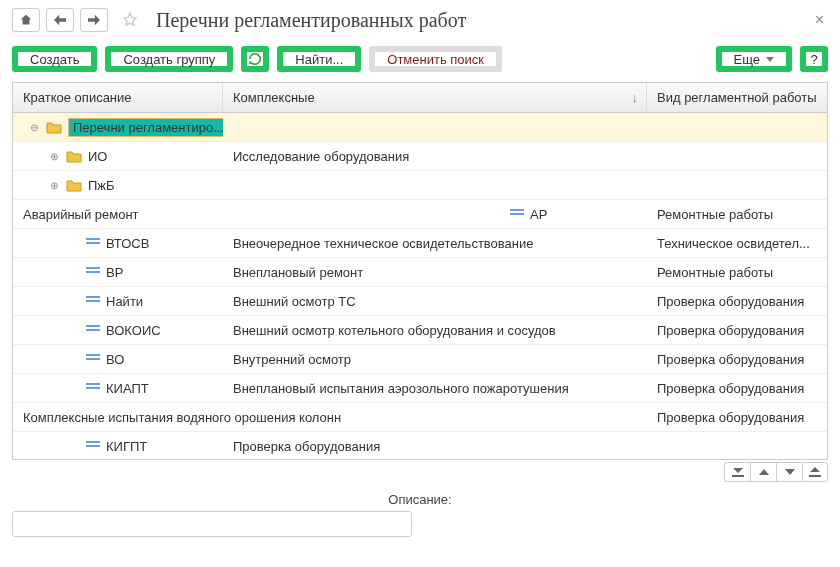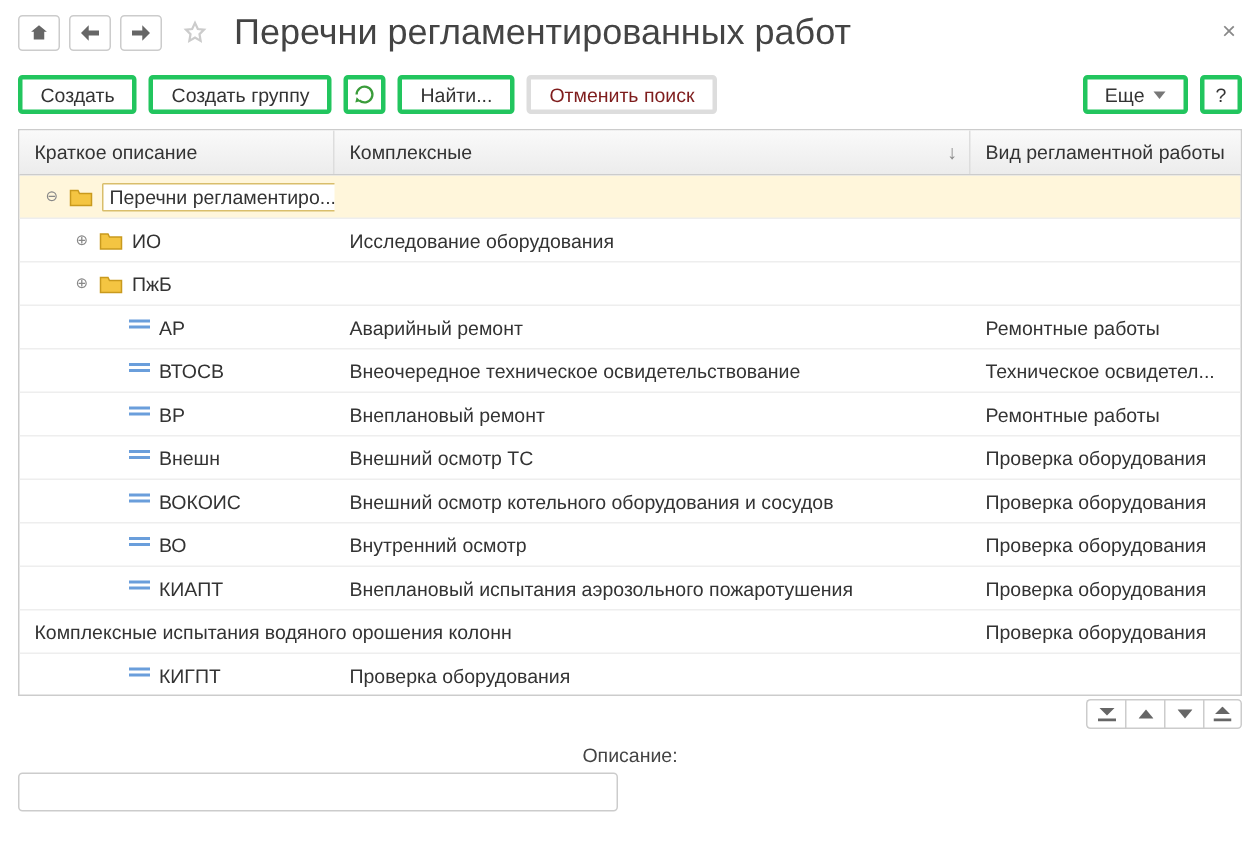--- a/index.html
+++ b/index.html
@@ -34,41 +34,42 @@
     }
     .star {
       width: 24px;
       height: 24px;
       display: inline-flex;
       align-items: center;
       justify-content: center;
       margin: 0 4px;
     }
     .page-title {
-      font-size: 24px;
+      font-size: 20px;
       color: #444;
       margin-left: 4px;
       flex: 1;
+      font-family: Liberation Serif, serif;
     }
     .close-x {
       font-size: 16px;
       color: #888;
       cursor: pointer;
       padding: 0 4px;
     }
     .toolbar {
       display: flex;
       align-items: center;
       gap: 8px;
       margin-bottom: 10px;
     }
     .btn {
       height: 26px;
       padding: 0 12px;
-      border: 3px solid #22c55e;
+      border: 6px solid #22c55e;
       border-radius: 3px;
       background: #fff;
       display: inline-flex;
       align-items: center;
       gap: 6px;
       cursor: pointer;
       color: #333;
     }
     .btn.icon-only { padding: 0; width: 28px; justify-content: center; }
     .btn.disabled { color: #7f1d1d; border-color: #ddd; cursor: default; }
@@ -111,21 +112,21 @@
     }
     .grid-body { flex: 1; overflow: hidden; }
     .row {
       display: flex;
       height: 29px;
       border-bottom: 1px solid #eee;
       align-items: center;
     }
     .row .col { border-right: none; height: 100%; }
     .row.selected .c1 .label-box {
-      background: #ffffff;
+      background: #14b8a6;
       border: 1px solid #d9be6b;
       padding: 1px 4px;
       border-radius: 1px;
     }
     .row.selected { background: #fff6db; }
     .tree-cell {
       display: flex;
       align-items: center;
       gap: 6px;
     }
@@ -288,31 +289,31 @@
             <span class="expander">⊕</span>
             <svg class="folder-icon" viewBox="0 0 16 14">
               <path fill="#f4c542" stroke="#c99a1e" d="M1 3h5l1 2h8v8H1z"></path>
             </svg>
             <span class="label-box ellipsis">ПжБ</span>
           </div>
         </div>
         <div class="col c3 ellipsis"></div>
       </div>
       <div class="row">
+        <div class="col c2 ellipsis">Аварийный ремонт</div>
         <div class="col c1">
           <div class="tree-cell indent2">
             <span class="expander"></span>
             <span class="item-icon">
               <span></span>
               <span></span>
             </span>
             <span class="label-box ellipsis">АР</span>
           </div>
         </div>
-        <div class="col c2 ellipsis">Аварийный ремонт</div>
         <div class="col c3 ellipsis">Ремонтные работы</div>
       </div>
       <div class="row">
         <div class="col c1">
           <div class="tree-cell indent2">
             <span class="expander"></span>
             <span class="item-icon">
               <span></span>
               <span></span>
             </span>
@@ -337,21 +338,21 @@
         <div class="col c3 ellipsis">Ремонтные работы</div>
       </div>
       <div class="row">
         <div class="col c1">
           <div class="tree-cell indent2">
             <span class="expander"></span>
             <span class="item-icon">
               <span></span>
               <span></span>
             </span>
-            <span class="label-box ellipsis">Внешн</span>
+            <span class="label-box ellipsis">Найти</span>
           </div>
         </div>
         <div class="col c2 ellipsis">Внешний осмотр  ТС</div>
         <div class="col c3 ellipsis">Проверка оборудования</div>
       </div>
       <div class="row">
         <div class="col c1">
           <div class="tree-cell indent2">
             <span class="expander"></span>
             <span class="item-icon">

